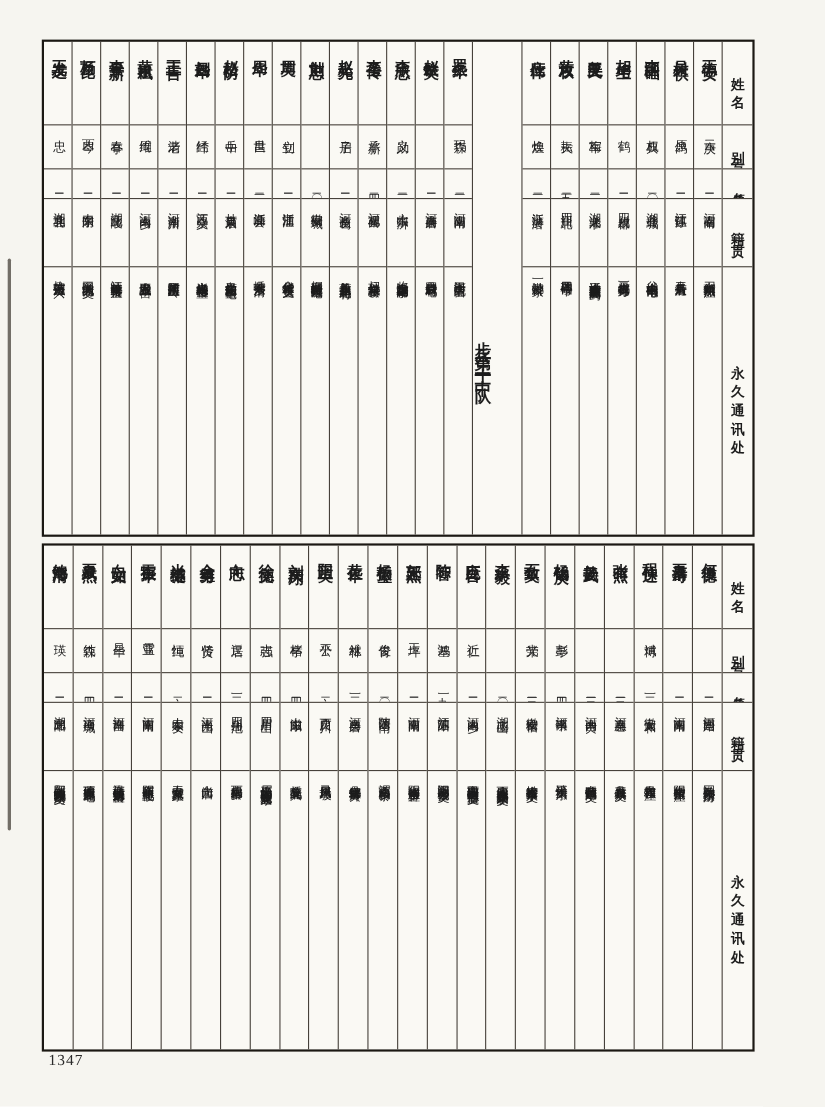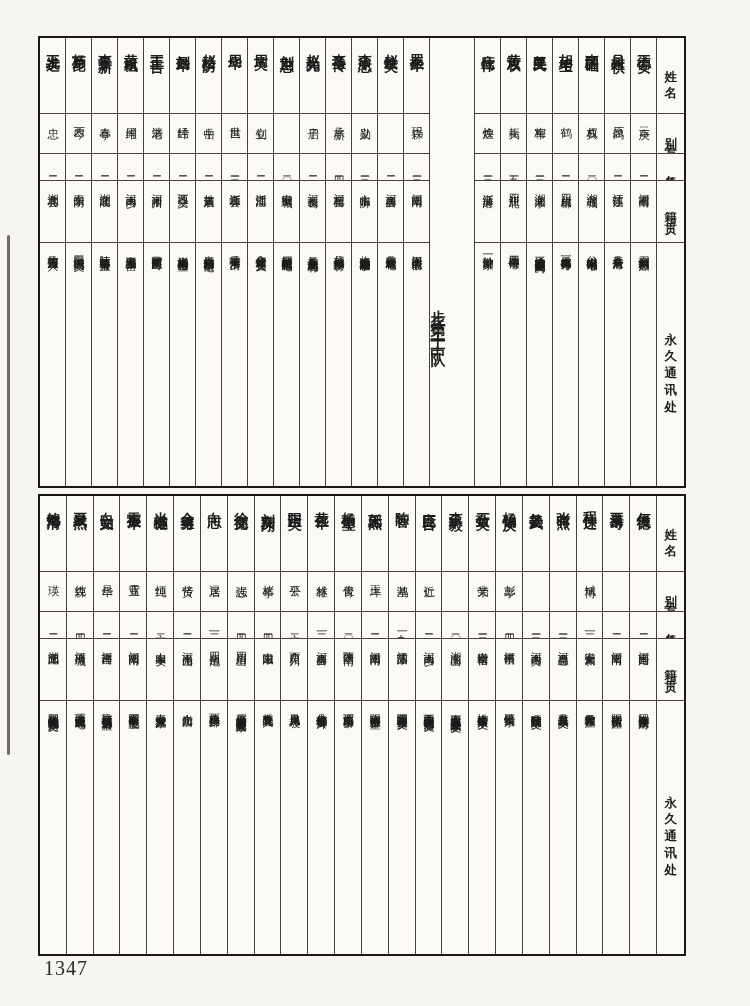--- a/index.html
+++ b/index.html
@@ -73,21 +73,21 @@
   .header-col .cell { justify-content:center; align-items:center; padding-top:0; }
   .header-col .vtxt { font-size:12.5px; font-weight:bold; }
   .h0 .vtxt { letter-spacing:16px; }
   .h1 .vtxt { letter-spacing:7px;  }
   .h2 .vtxt { letter-spacing:1px; font-size:11px; }
   .h3 .vtxt { letter-spacing:11px; }
   .h4 .vtxt { letter-spacing:17px; }
 
   .page-number {
     position:absolute; left:44px; top:957px;
-    font-size:20px; letter-spacing:1px; color:#2a2a2a;
+    font-size:14px; letter-spacing:1px; color:#2a2a2a;
   }
 </style>
 </head>
 <body>
 
 <div class="page">
 
   <div class="gutter"></div>
 
   <div id="table-top" class="roster-table">

